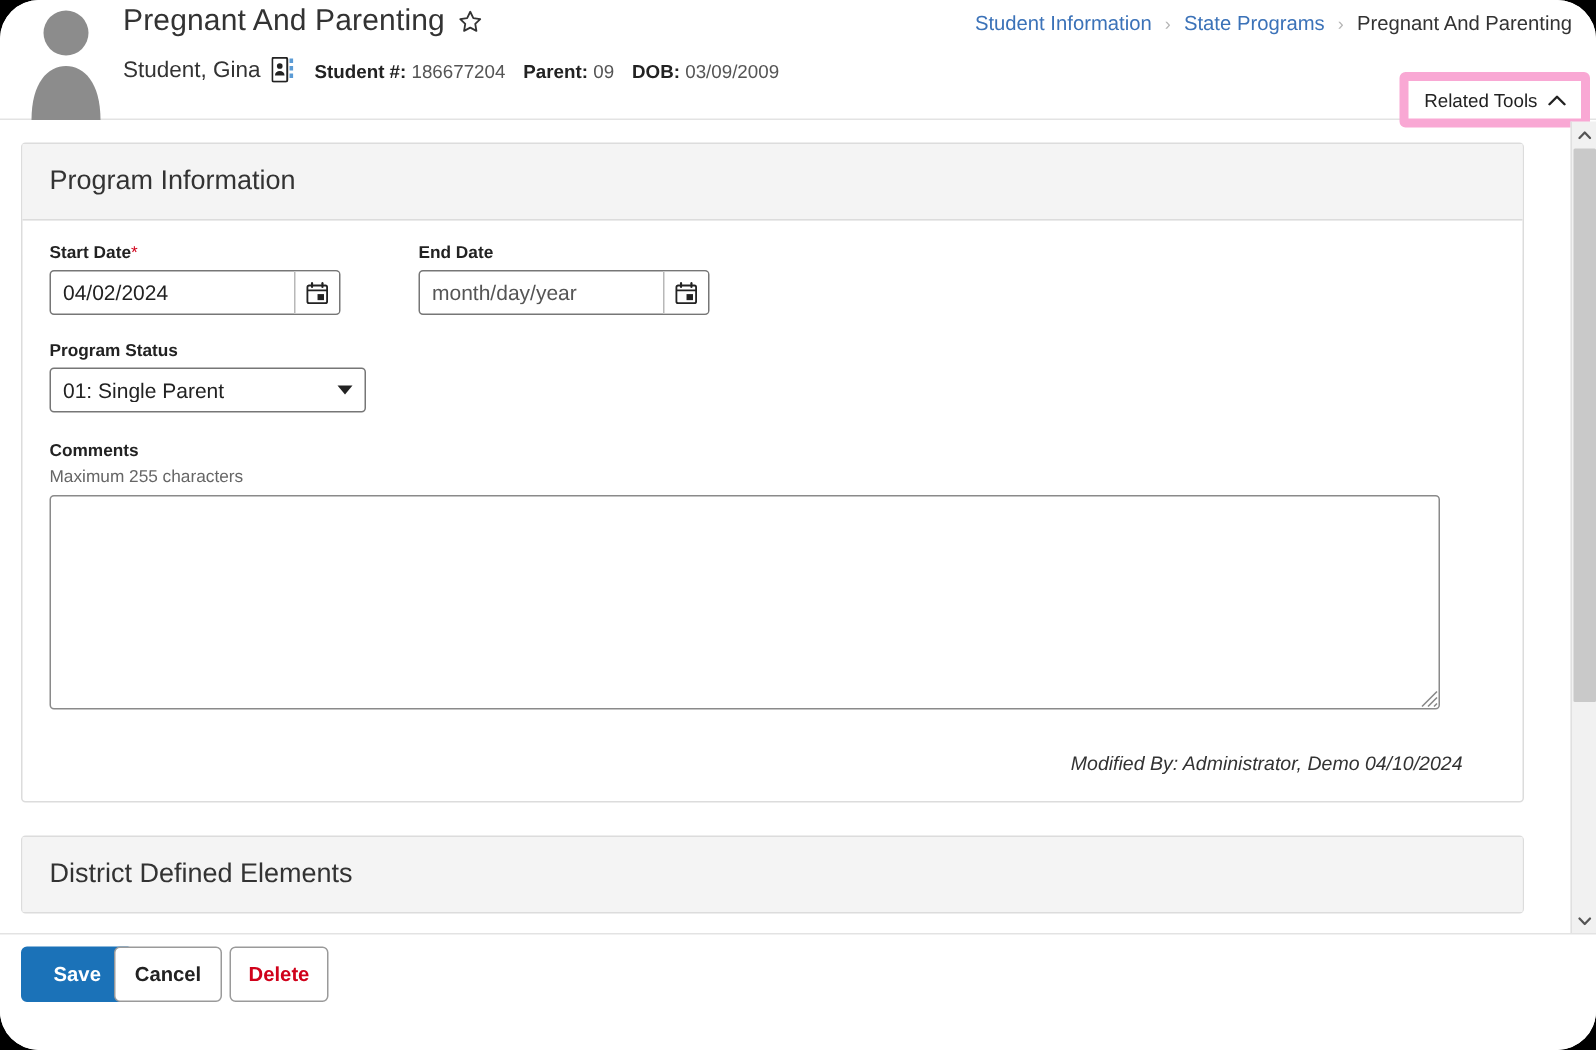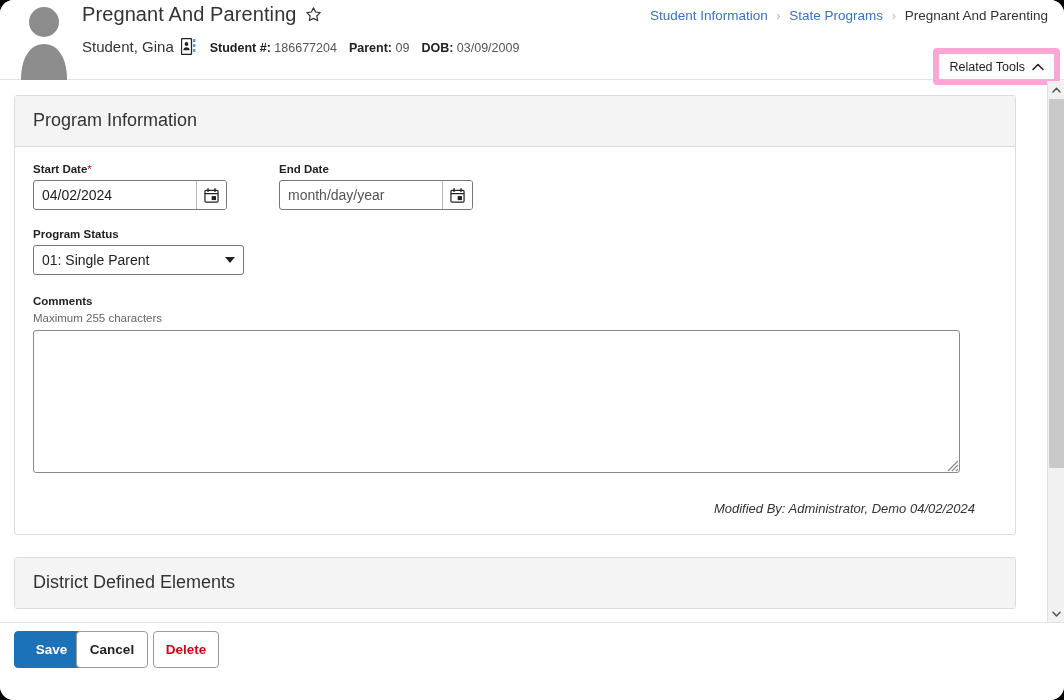--- a/index.html
+++ b/index.html
@@ -12,21 +12,21 @@
     font-family: "Liberation Sans", sans-serif;
     overflow: hidden;
   }
 
   #app {
     position: absolute;
     left: 0; top: 0;
     width: 1064px;
     height: 700px;
     background: #ffffff;
-    border-radius: 14px;
+    border-radius: 26px;
     overflow: hidden;
   }
 
   
   .header {
     position: relative;
     height: 80px;
     background: #ffffff;
     border-bottom: 1px solid #e3e3e3;
   }
@@ -465,21 +465,21 @@
               <svg class="resize-grip" width="15" height="15" viewBox="0 0 15 15">
                 <g stroke="#888888" stroke-width="1.1">
                   <line x1="13" y1="3" x2="3" y2="13"></line>
                   <line x1="13" y1="7" x2="7" y2="13"></line>
                   <line x1="13" y1="11" x2="11" y2="13"></line>
                 </g>
               </svg>
             </div>
           </div>
 
-          <div class="modified">Modified By: Administrator, Demo 04/02/2024</div>
+          <div class="modified">Modified By: Administrator, Demo 04/10/2024</div>
         </div>
       </div>
 
       <div class="card card-dde">
         <div class="card-header">District Defined Elements</div>
       </div>
 
     </div>
   </div>
 

